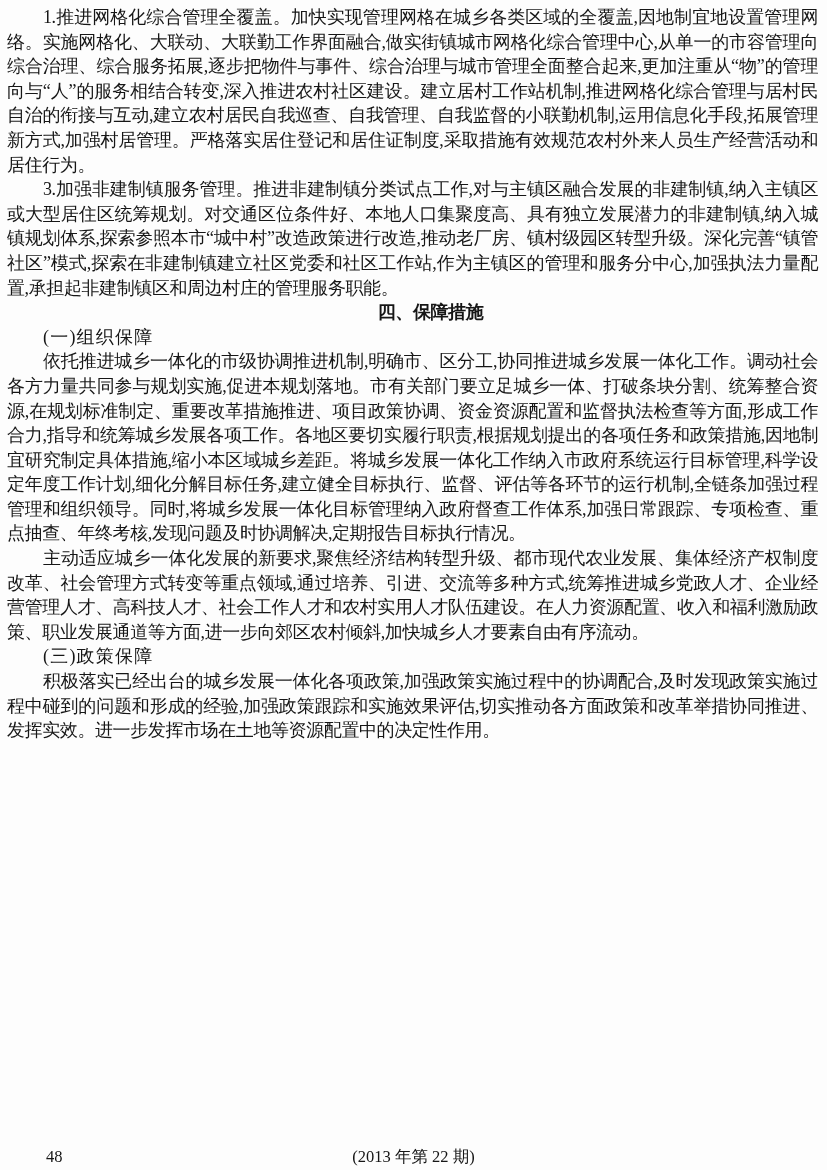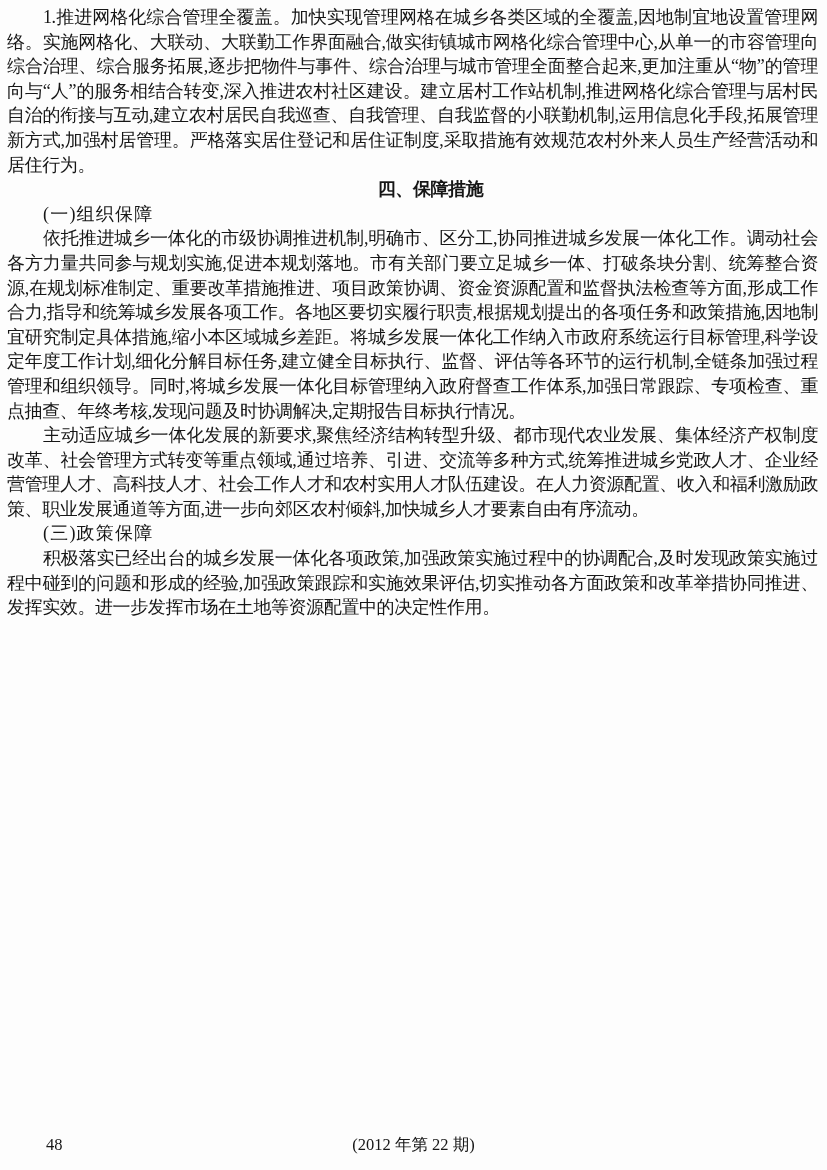--- a/index.html
+++ b/index.html
@@ -36,21 +36,21 @@
     text-align: center;
   }
   .heading2 {
     text-indent: 2em;
     letter-spacing: 1.2px;
   }
   .footer {
     position: absolute;
     left: 0;
     right: 0;
-    bottom: 14px;
+    bottom: 2px;
     height: 22px;
     font-size: 16.5px;
     line-height: 22px;
   }
   .page-number {
     position: absolute;
     left: 46px;
     top: 0;
   }
   .issue-label {
@@ -60,25 +60,26 @@
     top: 0;
     text-align: center;
   }
 </style>
 </head>
 <body>
 
 <div class="page">
   <div class="content">
     <p class="para">1.推进网格化综合管理全覆盖。加快实现管理网格在城乡各类区域的全覆盖,因地制宜地设置管理网络。实施网格化、大联动、大联勤工作界面融合,做实街镇城市网格化综合管理中心,从单一的市容管理向综合治理、综合服务拓展,逐步把物件与事件、综合治理与城市管理全面整合起来,更加注重从“物”的管理向与“人”的服务相结合转变,深入推进农村社区建设。建立居村工作站机制,推进网格化综合管理与居村民自治的衔接与互动,建立农村居民自我巡查、自我管理、自我监督的小联勤机制,运用信息化手段,拓展管理新方式,加强村居管理。严格落实居住登记和居住证制度,采取措施有效规范农村外来人员生产经营活动和居住行为。</p>
+    <p class="para">3.加强非建制镇服务管理。推进非建制镇分类试点工作,对与主镇区融合发展的非建制镇,纳入主镇区或大型居住区统筹规划。对交通区位条件好、本地人口集聚度高、具有独立发展潜力的非建制镇,纳入城镇规划体系,探索参照本市“城中村”改造政策进行改造,推动老厂房、镇村级园区转型升级。深化完善“镇管社区”模式,探索在非建制镇建立社区党委和社区工作站,作为主镇区的管理和服务分中心,加强执法力量配置,承担起非建制镇区和周边村庄的管理服务职能。</p>
     <p class="heading1">四、保障措施</p>
     <p class="heading2">(一)组织保障</p>
     <p class="para">依托推进城乡一体化的市级协调推进机制,明确市、区分工,协同推进城乡发展一体化工作。调动社会各方力量共同参与规划实施,促进本规划落地。市有关部门要立足城乡一体、打破条块分割、统筹整合资源,在规划标准制定、重要改革措施推进、项目政策协调、资金资源配置和监督执法检查等方面,形成工作合力,指导和统筹城乡发展各项工作。各地区要切实履行职责,根据规划提出的各项任务和政策措施,因地制宜研究制定具体措施,缩小本区域城乡差距。将城乡发展一体化工作纳入市政府系统运行目标管理,科学设定年度工作计划,细化分解目标任务,建立健全目标执行、监督、评估等各环节的运行机制,全链条加强过程管理和组织领导。同时,将城乡发展一体化目标管理纳入政府督查工作体系,加强日常跟踪、专项检查、重点抽查、年终考核,发现问题及时协调解决,定期报告目标执行情况。</p>
     <p class="para">主动适应城乡一体化发展的新要求,聚焦经济结构转型升级、都市现代农业发展、集体经济产权制度改革、社会管理方式转变等重点领域,通过培养、引进、交流等多种方式,统筹推进城乡党政人才、企业经营管理人才、高科技人才、社会工作人才和农村实用人才队伍建设。在人力资源配置、收入和福利激励政策、职业发展通道等方面,进一步向郊区农村倾斜,加快城乡人才要素自由有序流动。</p>
     <p class="heading2">(三)政策保障</p>
     <p class="para">积极落实已经出台的城乡发展一体化各项政策,加强政策实施过程中的协调配合,及时发现政策实施过程中碰到的问题和形成的经验,加强政策跟踪和实施效果评估,切实推动各方面政策和改革举措协同推进、发挥实效。进一步发挥市场在土地等资源配置中的决定性作用。</p>
   </div>
 
   <div class="footer">
     <span class="page-number">48</span>
-    <span class="issue-label">(2012 年第 22 期)</span>
+    <span class="issue-label">(2013 年第 22 期)</span>
   </div>
 </div>
 
 </body></html>

